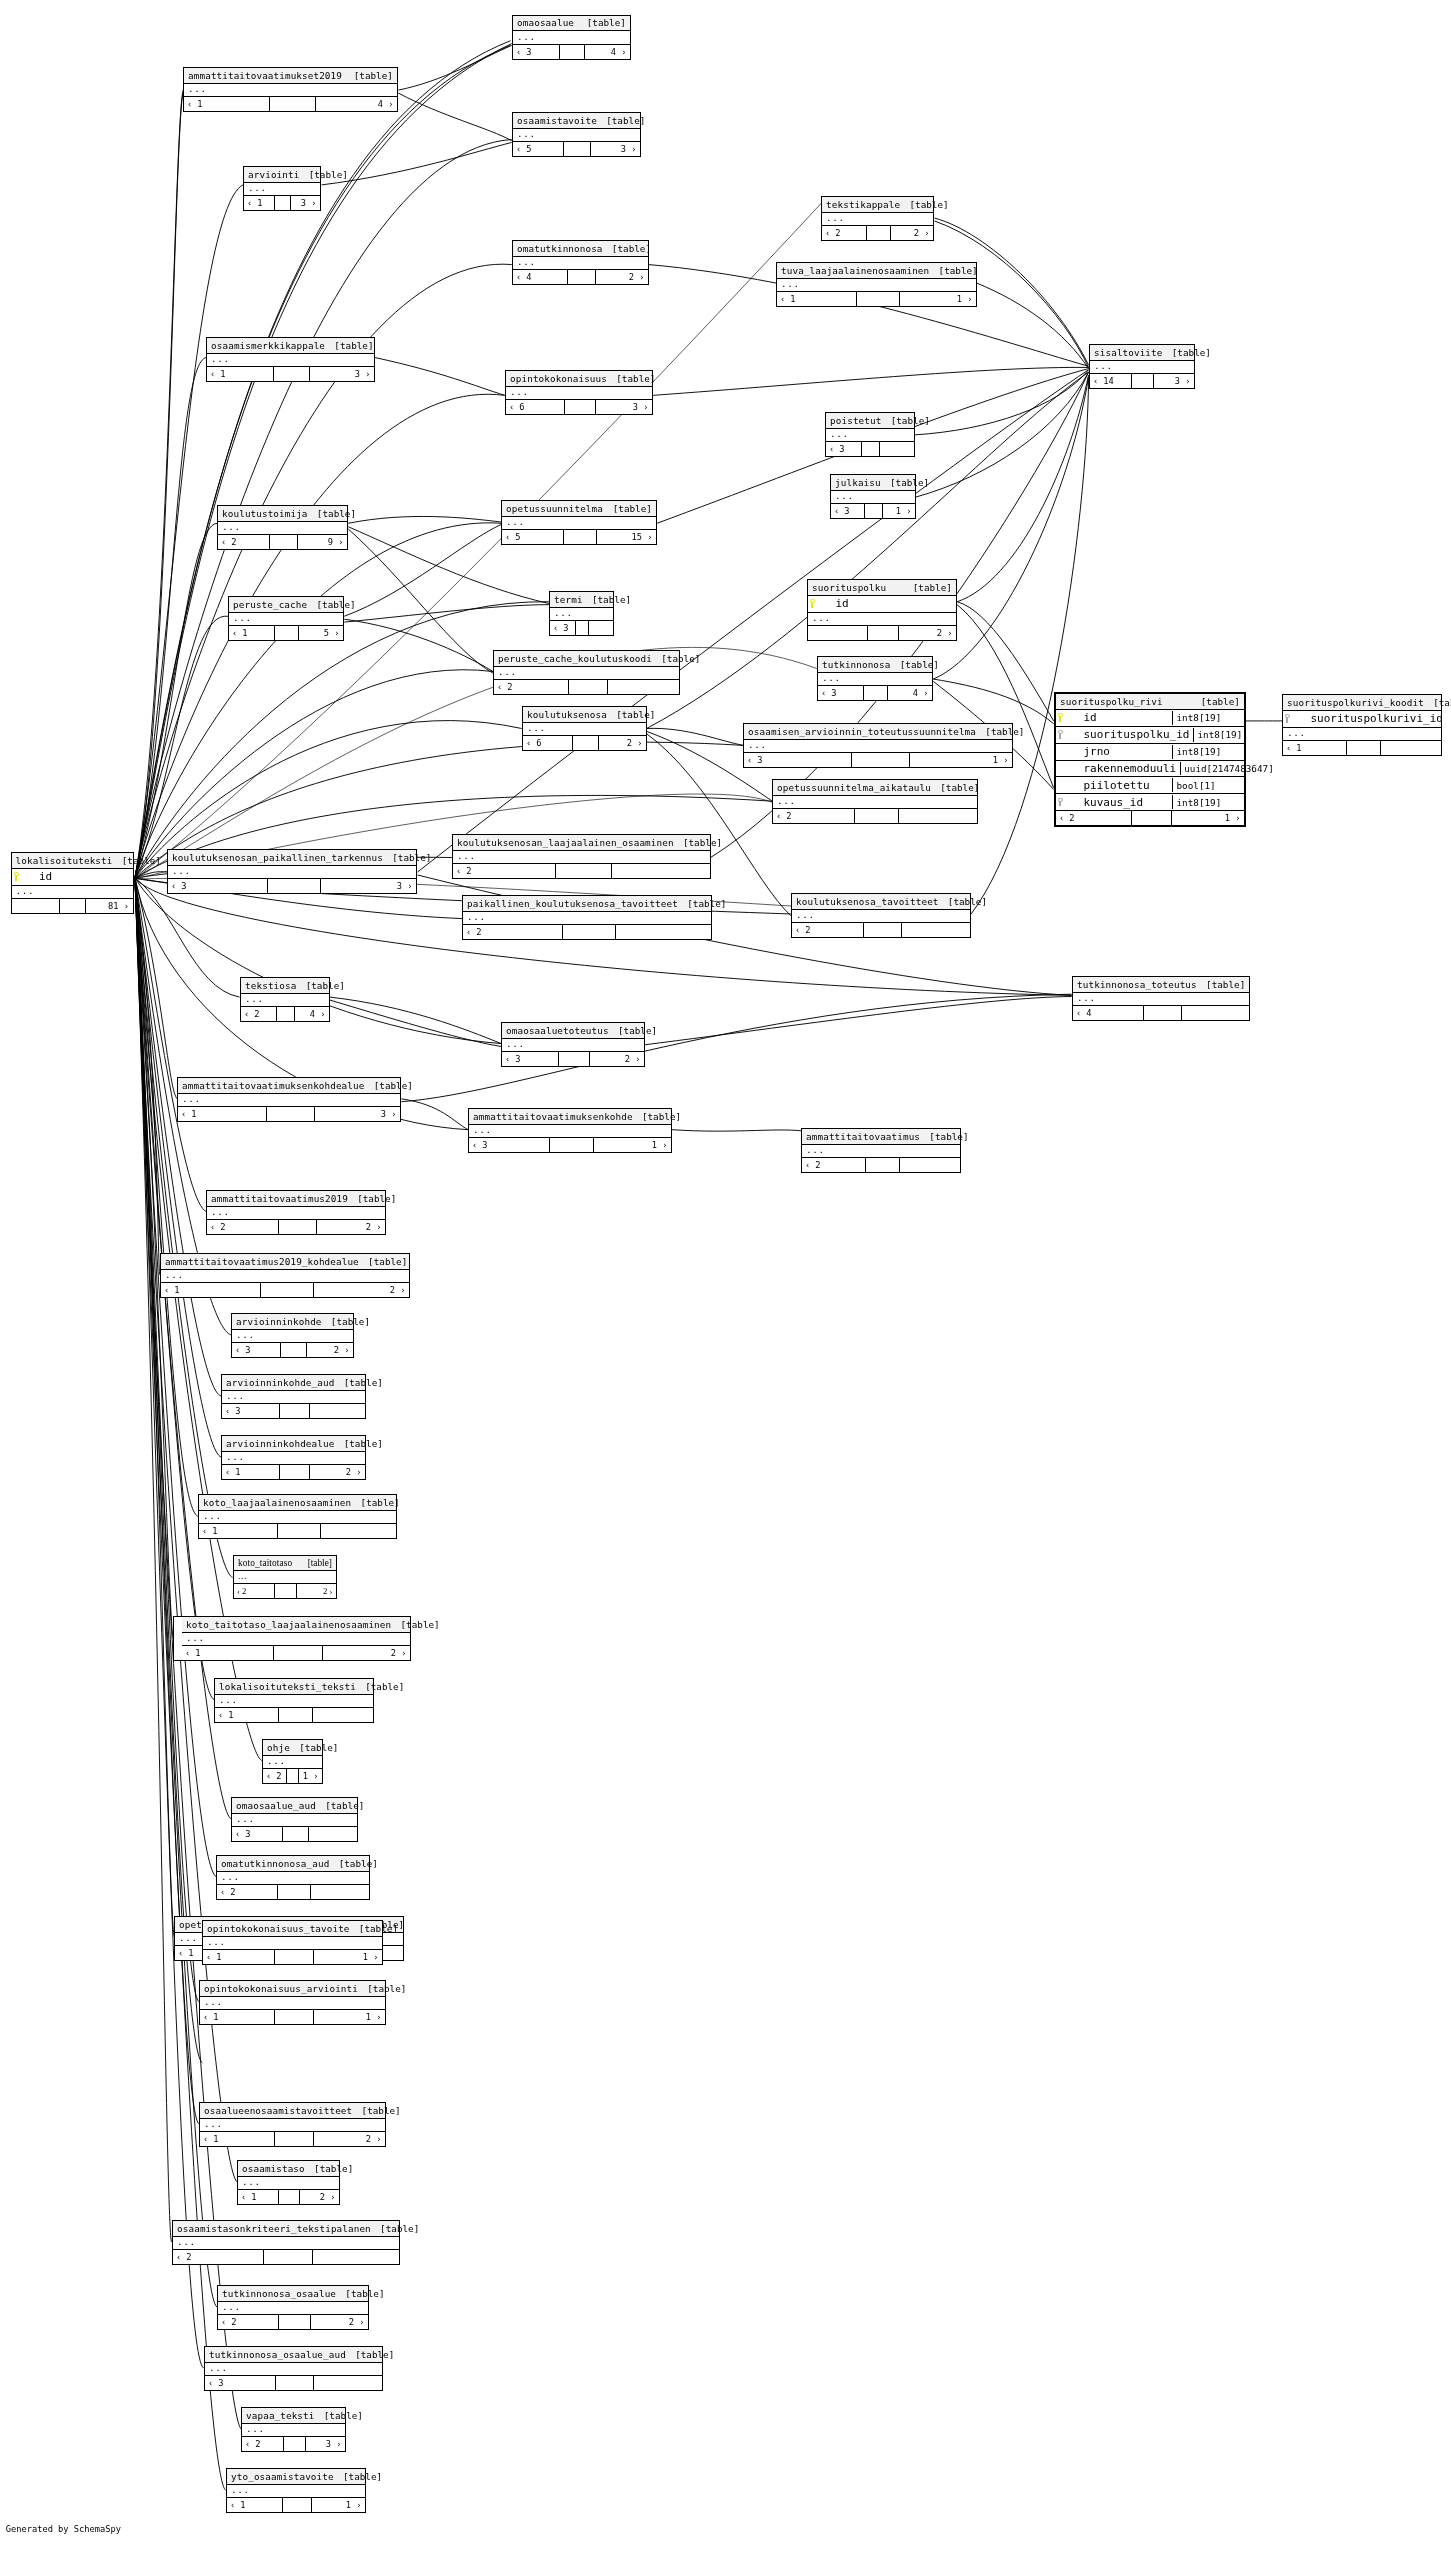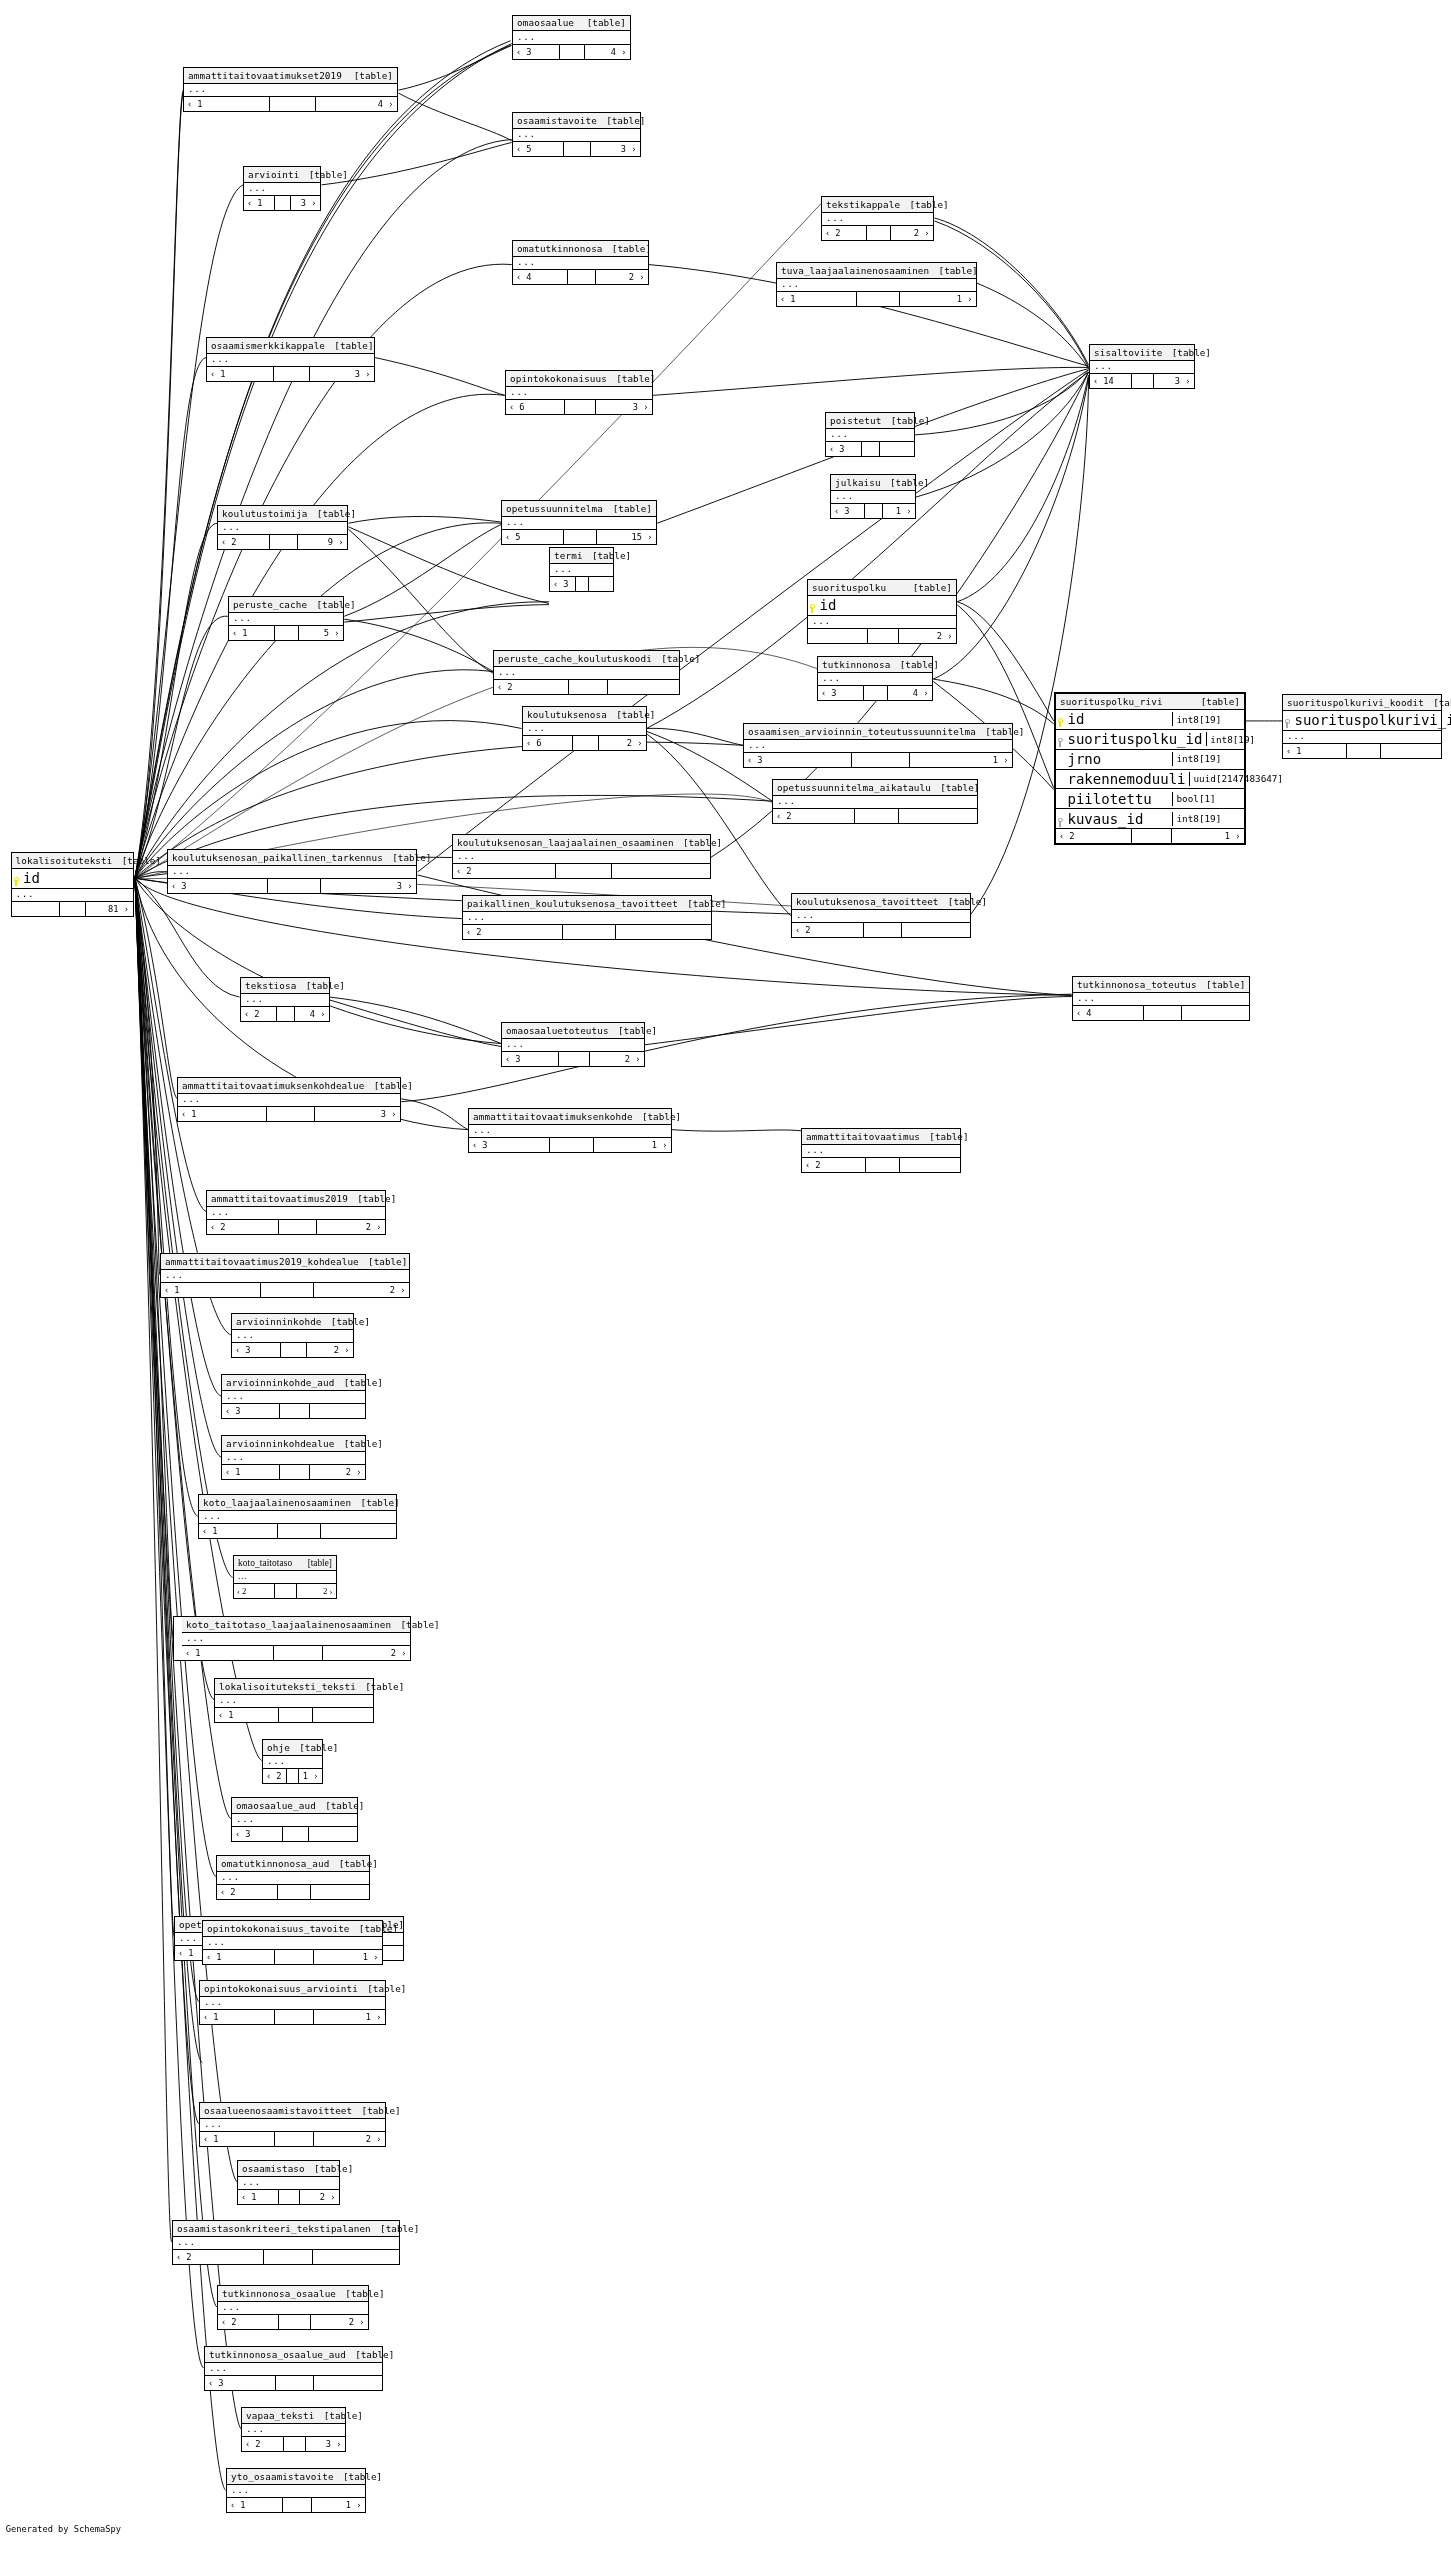--- a/index.html
+++ b/index.html
@@ -9,21 +9,21 @@
 
   .tbl{position:absolute;border:1.2px solid #000;background:#fff;box-sizing:border-box;}
   .tbl.emph{border:2.9px solid #000;}
   .tbl .hdr{display:flex;justify-content:space-between;align-items:center;
             background:#f2f2f2;border-bottom:1.2px solid #000;
             padding:1.7px 4.1px 2.3px 4.1px;white-space:nowrap;}
   .tbl .hdr .nm{font-size:9.3px;color:#000;letter-spacing:0.1px;}
   .tbl .hdr .tg{font-size:9.3px;color:#000;padding-left:9.3px;}
   .tbl .cols{display:block;}
   .tbl .col{display:flex;border-bottom:1.2px solid #000;min-height:12.8px;align-items:center;}
-  .tbl .col .cn{flex:1 1 auto;padding:1.2px 3.5px 1.7px 2.3px;font-size:14px;white-space:nowrap;display:flex;align-items:flex-end;gap:4px;}
+  .tbl .col .cn{flex:1 1 auto;padding:1.2px 3.5px 1.7px 2.3px;font-size:11px;white-space:nowrap;display:flex;align-items:center;gap:20px;}
   .tbl .col .ct{flex:0 0 auto;min-width:64px;padding:1.2px 3.5px 1.7px 3.5px;font-size:9.3px;
                 border-left:1.2px solid #000;white-space:nowrap;}
   .tbl .ell{font-size:9.3px;padding:1.2px 4.1px 2.9px 4.1px;border-bottom:1.2px solid #000;letter-spacing:0.6px;line-height:.9;}
   .tbl .foot{display:flex;height:14px;}
   .tbl .foot div{font-size:8.7px;display:flex;align-items:center;white-space:nowrap;}
   .tbl .foot .fl{flex:1 1 40%;padding-left:2.9px;border-right:1.2px solid #000;}
   .tbl .foot .fm{flex:1 1 22%;border-right:1.2px solid #000;}
   .tbl .foot .fr{flex:1 1 38%;justify-content:flex-end;padding-right:3.5px;}
 
   .key{display:inline-block;width:5.2px;height:8.7px;position:relative;flex:0 0 auto;}
@@ -327,21 +327,21 @@
           </div>
         </div>
       </div>
       <div class="ell">...</div>
       <div class="foot">
         <div class="fl"></div>
         <div class="fm"></div>
         <div class="fr">2 ›</div>
       </div>
     </div>
-    <div class="tbl" style="left: 549px; top: 547px; width: 65px;">
+    <div class="tbl" style="left: 549px; top: 591px; width: 65px;">
       <div class="hdr">
         <span class="nm">termi</span>
         <span class="tg">[table]</span>
       </div>
       <div class="ell">...</div>
       <div class="foot">
         <div class="fl">‹ 3</div>
         <div class="fm"></div>
         <div class="fr"></div>
       </div>

